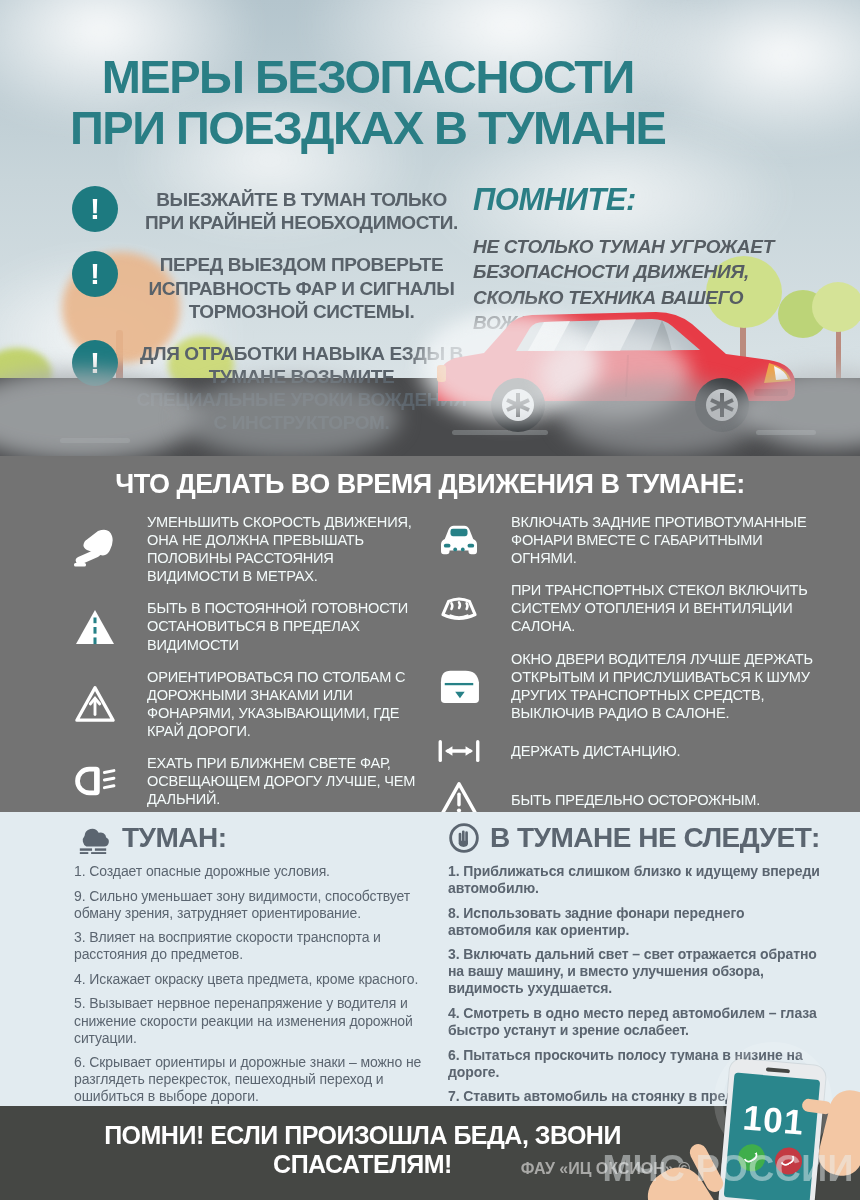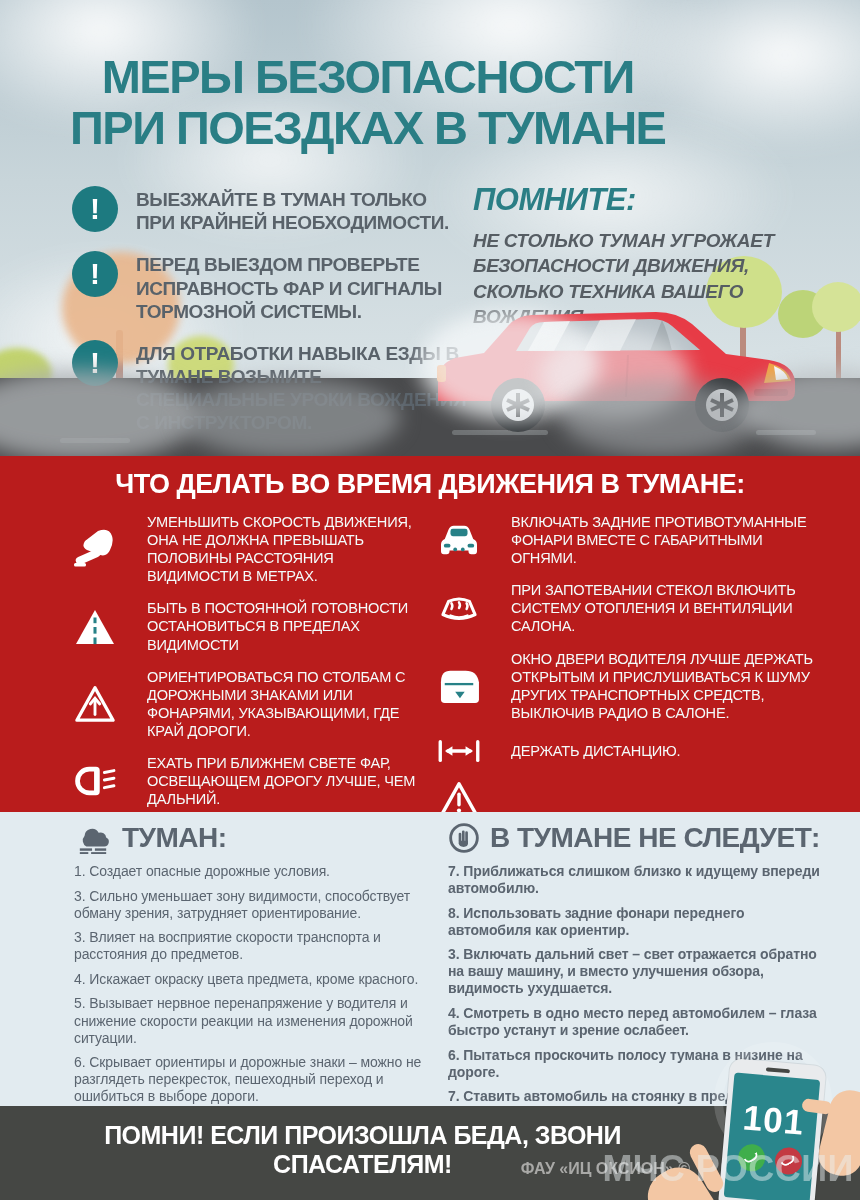--- a/index.html
+++ b/index.html
@@ -17,31 +17,31 @@
   .tree-crown { position:absolute; border-radius:50%; }
   .tree-trunk { position:absolute; background:#bb8b7e; border-radius:3px; }
   .page-title {
     position:absolute; left:70px; top:52px; z-index:4;
     color:#2a7e85; font-size:47px; font-weight:800; line-height:1.08; letter-spacing:-1.5px;text-align:center;
   }
   .warn-list { position:absolute; left:72px; top:186px; width:395px; z-index:4; }
   .warn-item { display:flex; align-items:flex-start; gap:18px; margin-bottom:17px; }
   .warn-badge { flex:0 0 46px; width:46px; height:46px; border-radius:50%; background:#1d7a80;
     color:#fff; font-size:30px; font-weight:800; display:flex; align-items:center; justify-content:center; }
-  .warn-text { color:#59626a; font-weight:700; font-size:19px; line-height:1.22; letter-spacing:-0.4px; padding-top:2px; }
+  .warn-text { color:#59626a; font-weight:700; font-size:19px; line-height:1.22; letter-spacing:-0.4px; padding-top:2px;text-align:center; }
   .remember { position:absolute; left:473px; top:182px; width:335px; z-index:4; font-style:italic; }
-  .remember-title { color:#2a7e85; font-size:31px; font-weight:800; letter-spacing:-0.5px; margin-bottom:10px; }
+  .remember-title { color:#2a7e85; font-size:31px; font-weight:800; letter-spacing:-0.5px; margin-bottom:16px; }
   .remember-text { color:#565d63; font-size:19px; font-weight:700; line-height:1.33; letter-spacing:-0.3px; }
   
   .road { position:absolute; left:0; top:378px; width:860px; height:78px; background:#494a4c; z-index:2; }
   .road-dash { position:absolute; height:5px; border-radius:3px; background:#8d9294; opacity:.55; z-index:3; }
   .fogblob { position:absolute; border-radius:50%; filter:blur(10px); z-index:5; }
   .car-wrap { position:absolute; left:424px; top:293px; width:398px; height:150px; z-index:4; }
   
-  .teal { position:absolute; left:0; top:456px; width:860px; height:356px; background:#b91c1c; z-index:6; }
+  .teal { position:absolute; left:0; top:456px; width:860px; height:356px; background:#737373; z-index:6; }
   .teal-title { text-align:center; padding-top:13px; color:#fff; font-size:27px; font-weight:800; letter-spacing:-0.5px; }
   .t-col { position:absolute; top:57px; }
   .t-col.left  { left:72px;  width:356px; }
   .t-col.right { left:436px; width:384px; }
   .t-item { display:flex; align-items:center; gap:29px; margin-bottom:14px; }
   .t-icon { flex:0 0 46px; width:46px; display:flex; justify-content:center; }
   .t-text { color:#f4fbfb; font-size:14.6px; line-height:1.24; letter-spacing:-0.2px; }
   
   .light { position:absolute; left:0; top:812px; width:860px; height:294px; background:#e2ebf0; z-index:6; }
   .l-col { position:absolute; top:10px; }
@@ -259,21 +259,21 @@
           <svg width="44" height="36" viewBox="0 0 46 38">
               <path d="M6,26 L12,12 Q23,7 34,12 L40,26 Q23,34 6,26 Z" fill="none" stroke="#fff" stroke-width="3.2" stroke-linejoin="round"></path>
               <g stroke="#fff" stroke-width="2.6" fill="none" stroke-linecap="round">
                 <path d="M15,14 q2,3 0,6"></path>
                 <path d="M23,13 q2,3 0,6"></path>
                 <path d="M31,14 q2,3 0,6"></path>
               </g>
               <path d="M14,27 q9,4 18,0" stroke="#fff" stroke-width="2.6" fill="none" stroke-linecap="round"></path>
             </svg>
         </div>
-        <div class="t-text">ПРИ ЗАПОТЕВАНИИ СТЕКОЛ ВКЛЮЧИТЬ СИСТЕМУ ОТОПЛЕНИЯ И ВЕНТИЛЯЦИИ САЛОНА.</div>
+        <div class="t-text">ПРИ ТРАНСПОРТНЫХ СТЕКОЛ ВКЛЮЧИТЬ СИСТЕМУ ОТОПЛЕНИЯ И ВЕНТИЛЯЦИИ САЛОНА.</div>
       </div>
       <div class="t-item">
         <div class="t-icon">
           <svg width="44" height="38" viewBox="0 0 46 40" fill="#fff">
               <path d="M14,4 h16 q12,0 14,12 v18 q0,4 -4,4 H8 q-4,0 -4,-4 V16 q0,-12 10,-12 z"></path>
               <path d="M19,26 h10 l-5,7 z" fill="#278187"></path>
               <line x1="8" y1="18" x2="38" y2="18" stroke="#278187" stroke-width="2.4"></line>
             </svg>
         </div>
         <div class="t-text">ОКНО ДВЕРИ ВОДИТЕЛЯ ЛУЧШЕ ДЕРЖАТЬ ОТКРЫТЫМ И ПРИСЛУШИВАТЬСЯ К ШУМУ ДРУГИХ ТРАНСПОРТНЫХ СРЕДСТВ, ВЫКЛЮЧИВ РАДИО В САЛОНЕ.</div>
@@ -293,20 +293,21 @@
         <div class="t-text">ДЕРЖАТЬ ДИСТАНЦИЮ.</div>
       </div>
       <div class="t-item">
         <div class="t-icon">
           <svg width="42" height="40" viewBox="0 0 44 42">
               <path d="M22,4 L41,38 H3 Z" fill="none" stroke="#fff" stroke-width="3.6" stroke-linejoin="round"></path>
               <line x1="22" y1="15" x2="22" y2="26" stroke="#fff" stroke-width="3.6" stroke-linecap="round"></line>
               <circle cx="22" cy="32" r="2.2" fill="#fff"></circle>
             </svg>
         </div>
+        <div class="t-text">БЫТЬ ПРЕДЕЛЬНО ОСТОРОЖНЫМ.</div>
       </div>
       <div class="t-item">
         <div class="t-icon">
           <svg width="46" height="30" viewBox="0 0 48 32" fill="#fff">
               <path d="M3,10 L20,4 v14 L3,12 q-2,-1 0,-2 z"></path>
               <rect x="19" y="8" width="16" height="5" rx="2"></rect>
               <circle cx="39" cy="10" r="7"></circle>
               <path d="M22,18 v5 h5" fill="none" stroke="#fff" stroke-width="2.4"></path>
             </svg>
         </div>
@@ -323,21 +324,21 @@
               <path d="M11,15 a8,8 0 0 1 15,-3.5 a6,6 0 0 1 8,5 a5,5 0 0 1 -2,9.5 H13 a7,7 0 0 1 -2,-11 z"></path>
               <rect x="6" y="28" width="13" height="2.6"></rect>
               <rect x="22" y="28" width="12" height="2.6"></rect>
               <rect x="6" y="32" width="9" height="2.6"></rect>
               <rect x="18" y="32" width="16" height="2.6"></rect>
             </svg>
         </span>
         <span>ТУМАН:</span>
       </div>
       <div class="l-item">1. Создает опасные дорожные условия.</div>
-      <div class="l-item">3. Сильно уменьшает зону видимости, способствует обману зрения, затрудняет ориентирование.</div>
+      <div class="l-item">9. Сильно уменьшает зону видимости, способствует обману зрения, затрудняет ориентирование.</div>
       <div class="l-item">3. Влияет на восприятие скорости транспорта и расстояния до предметов.</div>
       <div class="l-item">4. Искажает окраску цвета предмета, кроме красного.</div>
       <div class="l-item">5. Вызывает нервное перенапряжение у водителя и снижение скорости реакции на изменения дорожной ситуации.</div>
       <div class="l-item">6. Скрывает ориентиры и дорожные знаки – можно не разглядеть перекресток, пешеходный переход и ошибиться в выборе дороги.</div>
     </div>
 
     <div class="l-col right">
       <div class="l-header">
         <span>
           <svg width="32" height="32" viewBox="0 0 36 36">
@@ -345,21 +346,21 @@
               <g fill="#5b6570">
                 <rect x="12" y="12" width="3" height="10" rx="1.5"></rect>
                 <rect x="15.7" y="9.5" width="3" height="12.5" rx="1.5"></rect>
                 <rect x="19.4" y="10.5" width="3" height="11.5" rx="1.5"></rect>
                 <path d="M12,21 h10.5 v3 q0,4 -5,4 t-5.5,-4 z"></path>
               </g>
             </svg>
         </span>
         <span>В ТУМАНЕ НЕ СЛЕДУЕТ:</span>
       </div>
-      <div class="l-item">7. Приближаться слишком близко к идущему впереди автомобилю.</div>
+      <div class="l-item">1. Приближаться слишком близко к идущему впереди автомобилю.</div>
       <div class="l-item">8. Использовать задние фонари переднего автомобиля как ориентир.</div>
       <div class="l-item">3. Включать дальний свет – свет отражается обратно на вашу машину, и вместо улучшения обзора, видимость ухудшается.</div>
       <div class="l-item">4. Смотреть в одно место перед автомобилем –  глаза быстро устанут и зрение ослабеет.</div>
       <div class="l-item">6. Пытаться проскочить полосу тумана в низине на дороге.</div>
       <div class="l-item">7. Ставить автомобиль на стоянку в пределах дороги.</div>
     </div>
   </div>
 
   <div class="footer">
     <div class="footer-title">ПОМНИ! ЕСЛИ ПРОИЗОШЛА БЕДА, ЗВОНИ СПАСАТЕЛЯМ!</div>

